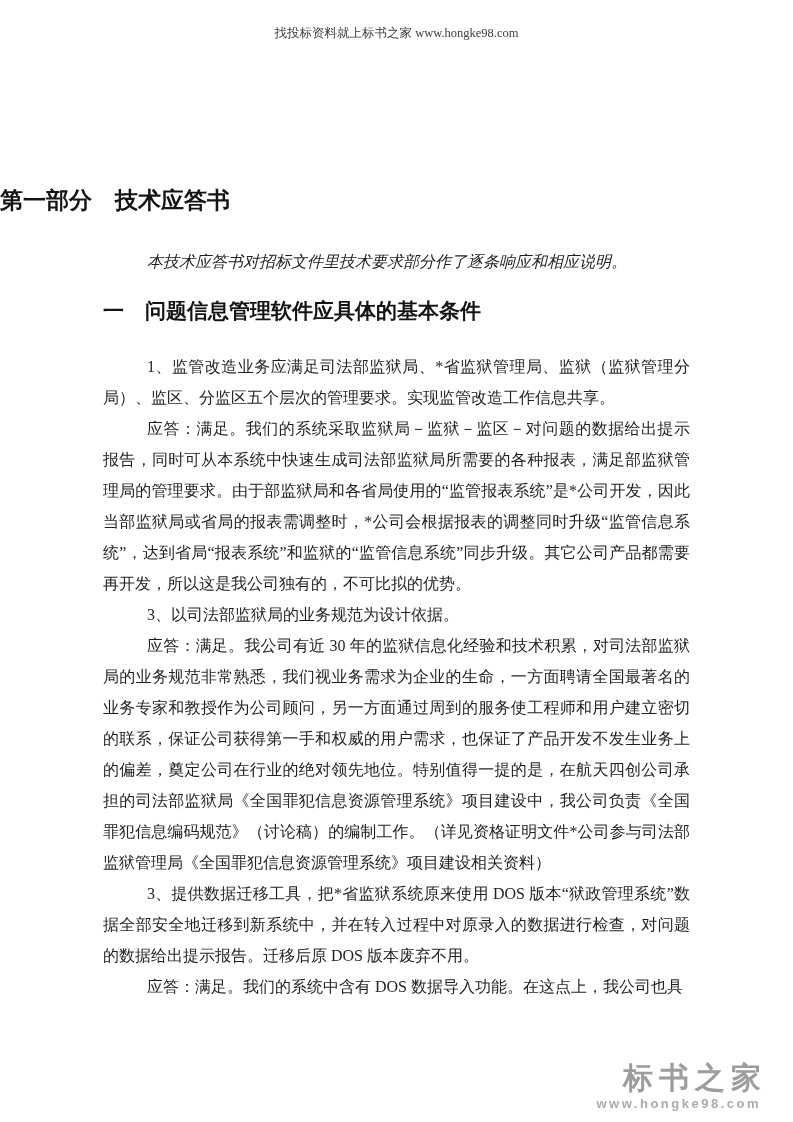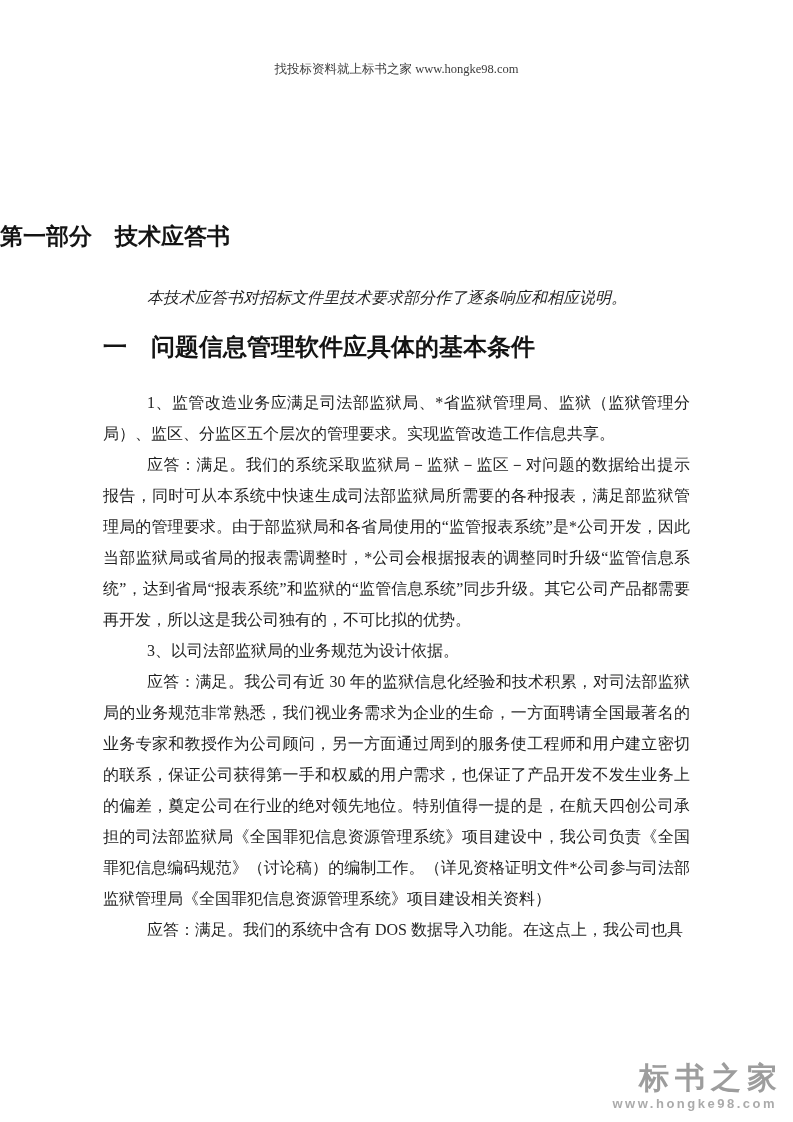--- a/index.html
+++ b/index.html
@@ -10,21 +10,21 @@
   .page {
     position: relative;
     width: 793px;
     height: 1122px;
     background: #ffffff;
     overflow: hidden;
     font-family: "Liberation Serif", "DejaVu Serif", serif;
     color: #1f1f1f;
   }
   .header {
-    padding-top: 60px;
+    padding-top: 24px;
     text-align: center;
     font-size: 12.5px;
     line-height: 18px;
     color: #3c3c3c;
   }
   .title {
     margin: 144px 0 0 0;
     text-align: left;
     font-size: 23px;
     line-height: 30px;
@@ -34,39 +34,39 @@
   .intro {
     margin: 30px 103px 0 103px;
     font-size: 16px;
     line-height: 31px;
     text-indent: 44px;
     text-align: justify;
     font-style: italic;
   }
   .section-heading {
     margin: 20px 103px 0 103px;
-    font-size: 24px;
+    font-size: 21px;
     line-height: 28px;
     font-weight: bold;
     color: #141414;
   }
   .doc-body {
     margin: 26px 103px 0 103px;
   }
   .doc-body p.para {
     margin: 0;
     font-size: 16px;
     line-height: 31px;
     text-indent: 44px;
     text-align: justify;
     text-justify: inter-ideograph;
   }
   .watermark {
     position: absolute;
-    right: 16px;
+    right: 32px;
     bottom: 8px;
     text-align: right;
     font-family: "Liberation Sans", "DejaVu Sans", sans-serif;
   }
   .wm-brand {
     font-size: 30px;
     font-weight: bold;
     letter-spacing: 6px;
     color: #9d9d9d;
     line-height: 32px;
@@ -98,20 +98,21 @@
   <div class="doc-body">
 
       <p class="para">1、监管改造业务应满足司法部监狱局、*省监狱管理局、监狱（监狱管理分局）、监区、分监区五个层次的管理要求。实现监管改造工作信息共享。</p>
 
       <p class="para">应答：满足。我们的系统采取监狱局－监狱－监区－对问题的数据给出提示报告，同时可从本系统中快速生成司法部监狱局所需要的各种报表，满足部监狱管理局的管理要求。由于部监狱局和各省局使用的“监管报表系统”是*公司开发，因此当部监狱局或省局的报表需调整时，*公司会根据报表的调整同时升级“监管信息系统”，达到省局“报表系统”和监狱的“监管信息系统”同步升级。其它公司产品都需要再开发，所以这是我公司独有的，不可比拟的优势。</p>
 
       <p class="para">3、以司法部监狱局的业务规范为设计依据。</p>
 
       <p class="para">应答：满足。我公司有近 30 年的监狱信息化经验和技术积累，对司法部监狱局的业务规范非常熟悉，我们视业务需求为企业的生命，一方面聘请全国最著名的业务专家和教授作为公司顾问，另一方面通过周到的服务使工程师和用户建立密切的联系，保证公司获得第一手和权威的用户需求，也保证了产品开发不发生业务上的偏差，奠定公司在行业的绝对领先地位。特别值得一提的是，在航天四创公司承担的司法部监狱局《全国罪犯信息资源管理系统》项目建设中，我公司负责《全国罪犯信息编码规范》（讨论稿）的编制工作。（详见资格证明文件*公司参与司法部监狱管理局《全国罪犯信息资源管理系统》项目建设相关资料）</p>
 
+      <p class="para">3、提供数据迁移工具，把*省监狱系统原来使用 DOS 版本“狱政管理系统”数据全部安全地迁移到新系统中，并在转入过程中对原录入的数据进行检查，对问题的数据给出提示报告。迁移后原 DOS 版本废弃不用。</p>
 
       <p class="para">应答：满足。我们的系统中含有 DOS 数据导入功能。在这点上，我公司也具</p>
     </div>
 
   <div class="watermark">
     <div class="wm-brand">标书之家</div>
     <div class="wm-url">www.hongke98.com</div>
   </div>
 
 </div>

